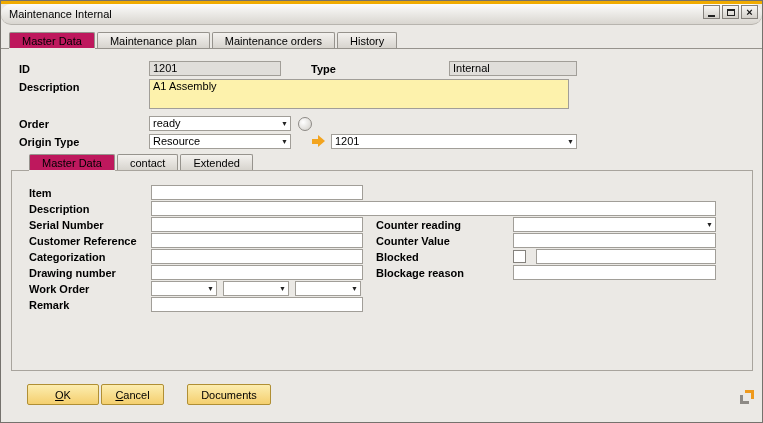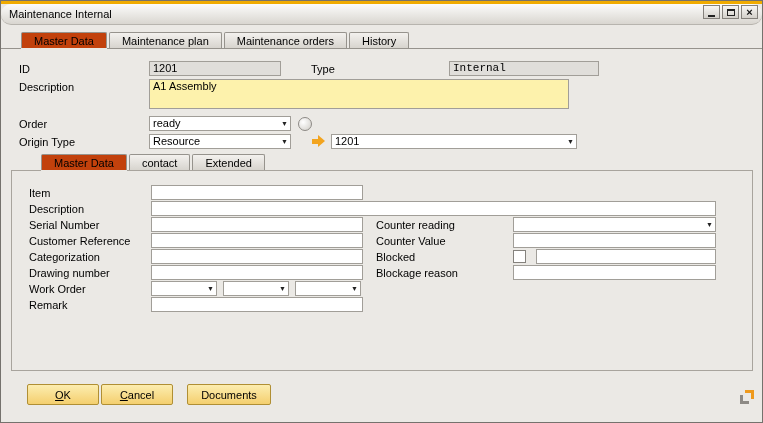--- a/index.html
+++ b/index.html
@@ -10,23 +10,23 @@
   .title{position:absolute;left:8px;top:4px;font-size:11px;color:#000;}
   .win-controls{position:absolute;right:4px;top:4px;display:flex;gap:2px;}
   .win-btn{width:17px;height:14px;box-sizing:border-box;border:1px solid #84817c;background:linear-gradient(#f8f7f5,#d3d0ca);display:flex;align-items:center;justify-content:center;}
   .min-glyph{width:7px;height:2px;background:#222;margin-top:7px;}
   .max-glyph{width:8px;height:7px;box-sizing:border-box;border:1px solid #222;border-top-width:2px;}
   .close-glyph{font-size:11px;font-weight:bold;line-height:1;color:#111;}
   .tabline-main{position:absolute;top:47px;left:0;right:0;border-top:1px solid #96938d;}
   .tabs-main{position:absolute;top:31px;left:8px;display:flex;}
   .tabs-inner{position:absolute;top:153px;left:28px;display:flex;}
   .tab{height:16px;box-sizing:border-box;padding:1px 12px 0;margin-right:2px;border:1px solid #96938d;border-bottom:none;border-radius:2px 2px 0 0;background:linear-gradient(#f3f1ee,#d7d4ce);font-size:11px;display:flex;align-items:center;white-space:nowrap;}
-  .tab.active{background:#c2410c;box-shadow:0 1px 0 0 #ebe9e5;margin-left:12px;}
+  .tab.active{background:#be185d;box-shadow:0 1px 0 0 #ebe9e5;}
   .groupbox{position:absolute;left:10px;top:169px;width:742px;height:201px;box-sizing:border-box;border:1px solid #a8a49d;}
-  .lbl{position:absolute;font-size:11px;color:#000;white-space:nowrap;}
+  .lbl{position:absolute;font-size:11px;color:#000;white-space:nowrap;font-weight:bold;}
   .fld{position:absolute;height:15px;box-sizing:border-box;border:1px solid #a19e98;background:#ffffff;font-size:11px;line-height:13px;padding:0 3px;overflow:hidden;white-space:nowrap;}
   .fld.readonly{background:#e0deda;}
   .fld.yellow{background:#fdf2ac;}
   .combo{padding-right:24px;}
   .arrow{position:absolute;right:2px;top:3px;font-size:7px;line-height:8px;color:#222;pointer-events:none;}
   .statusicon{position:absolute;left:297px;top:116px;width:14px;height:14px;box-sizing:border-box;border:1px solid #8d8a85;border-radius:50%;background:radial-gradient(circle at 35% 35%,#ffffff,#cfccc6);}
   .linkarrow{position:absolute;left:309px;top:133px;width:18px;height:15px;}
   .la-bar{position:absolute;left:2px;top:5px;width:6px;height:5px;background:#f2a41f;}
   .la-tri{position:absolute;left:8px;top:1px;width:0;height:0;border-left:7px solid #f2a41f;border-top:6px solid transparent;border-bottom:6px solid transparent;}
   .chk{position:absolute;width:13px;height:13px;box-sizing:border-box;border:1px solid #85827d;background:#fff;}
@@ -69,21 +69,21 @@
         <span>Maintenance orders</span>
       </div>
     <div class="tab">
         <span>History</span>
       </div>
   </div>
 
   <span class="lbl" style="left:18px;top:62px;">ID</span>
   <div class="fld readonly" style="left:148px;top:60px;width:132px;">1201</div>
   <span class="lbl" style="left:310px;top:62px;">Type</span>
-  <div class="fld readonly" style="left:448px;top:60px;width:150px;font-family:Liberation Mono, monospace;">Internal</div>
+  <div class="fld readonly" style="left:448px;top:60px;width:128px;">Internal</div>
 
   <span class="lbl" style="left:18px;top:80px;">Description</span>
   <div class="fld yellow" style="left:148px;top:78px;width:420px;height:30px;">A1 Assembly</div>
 
   <span class="lbl" style="left:18px;top:117px;">Order</span>
   <div class="fld combo" style="left:148px;top:115px;width:142px;">
     <span>ready</span>
     <span class="arrow">▼</span>
   </div>
   <div class="statusicon"></div>
@@ -159,21 +159,21 @@
   <span class="lbl" style="left:375px;top:250px;">Blocked</span>
   <div class="chk" style="left:512px;top:249px;"></div>
   <div class="fld" style="left:535px;top:248px;width:180px;"></div>
 
   <span class="lbl" style="left:375px;top:266px;">Blockage reason</span>
   <div class="fld" style="left:512px;top:264px;width:203px;"></div>
 
   <div class="btn" style="left:26px;top:383px;width:72px;">
     <span class="u">OK</span>
   </div>
-  <div class="btn" style="left:100px;top:383px;width:72px;">
+  <div class="btn" style="left:100px;top:383px;width:63px;">
     <span class="u">Cancel</span>
   </div>
   <div class="btn" style="left:186px;top:383px;width:84px;">
     <span>Documents</span>
   </div>
 
   <div class="fxicon">
     <span class="corner-tr"></span>
     <span class="corner-bl"></span>
   </div>

